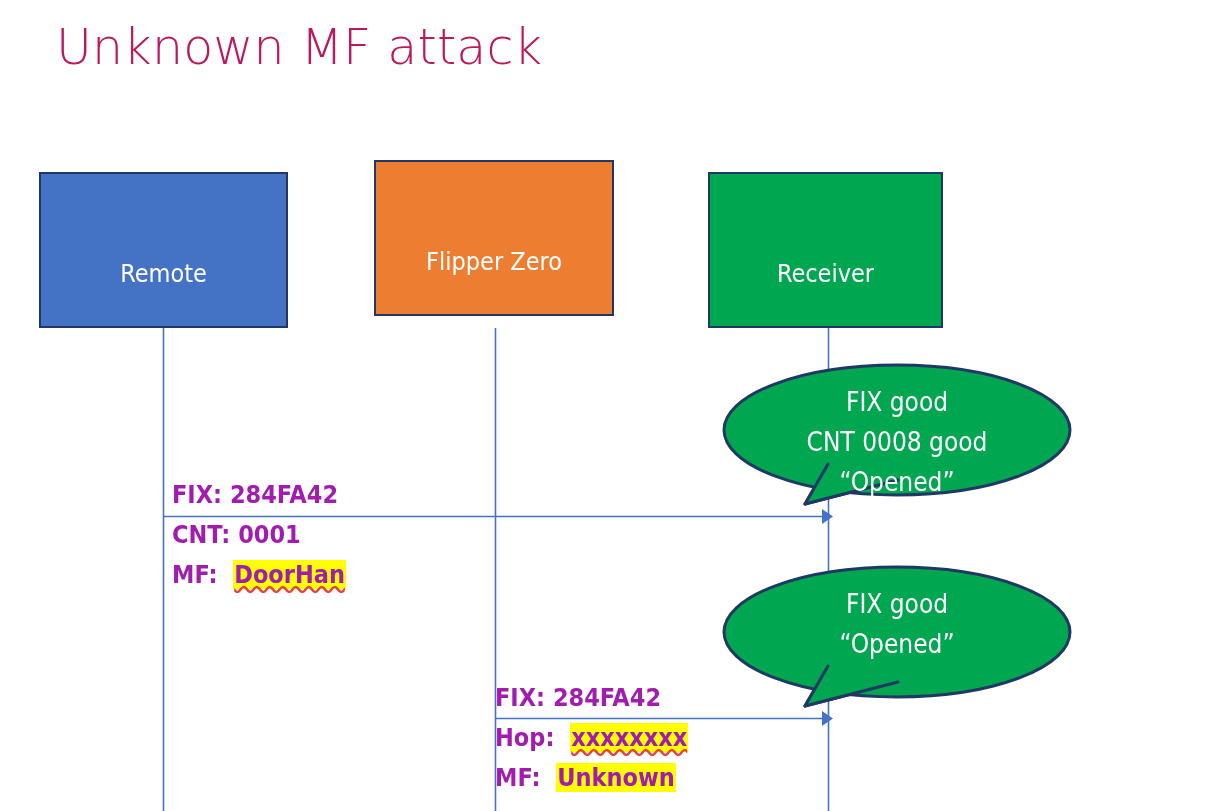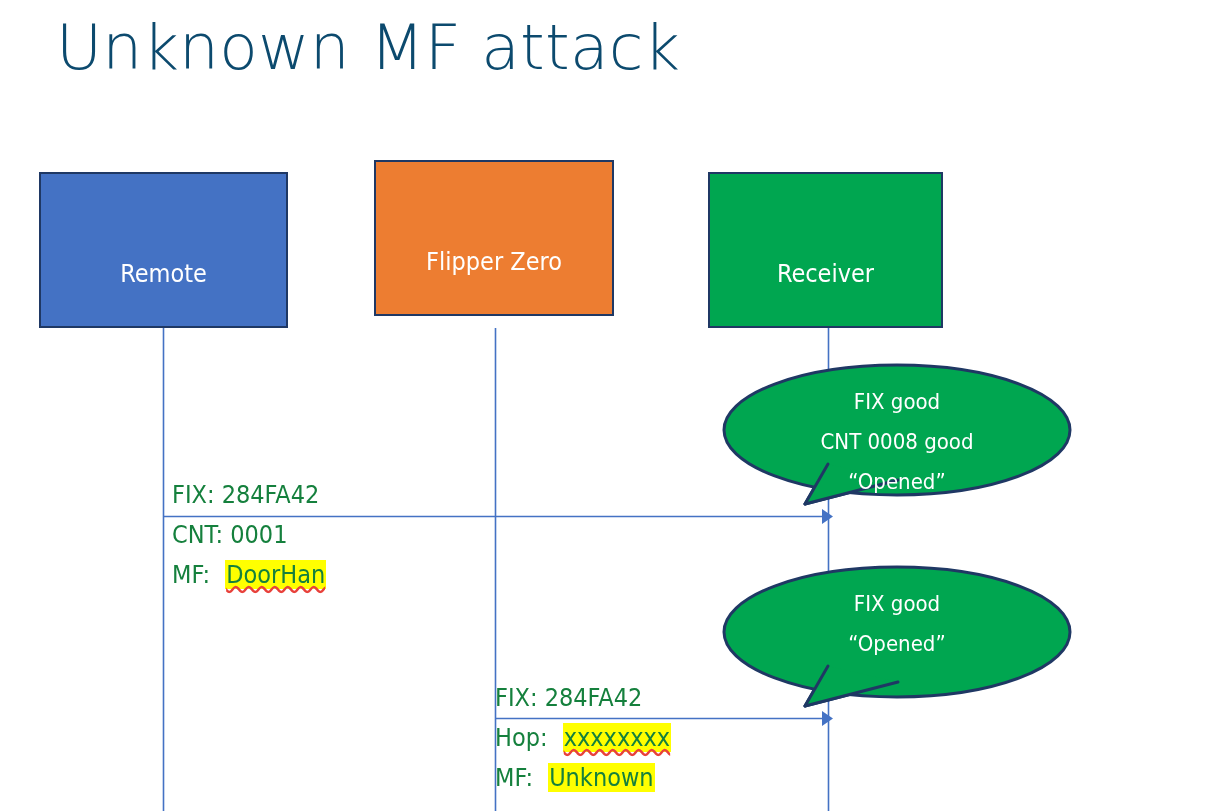--- a/index.html
+++ b/index.html
@@ -14,24 +14,24 @@
     overflow: hidden;
     font-family: "DejaVu Sans", "Liberation Sans", sans-serif;
     -webkit-font-smoothing: antialiased;
   }
 
   
   #slide-title {
     position: absolute;
     left: 56px;
     top: 8px;
-    font-size: 63px;
+    font-size: 49px;
     line-height: 80px;
     font-weight: 300;
-    color: #0c4a6e;
+    color: #be185d;
     letter-spacing: 0.2px;
     white-space: nowrap;
     font-stretch: semi-condensed;
   }
 
   
   #diagram-svg {
     position: absolute;
     left: 0;
     top: 0;
@@ -58,25 +58,26 @@
     margin-top: 48px;
   }
 
   #actor-remote   { left: 39px;  top: 172px; width: 249px; height: 156px; }
   #actor-flipper  { left: 374px; top: 160px; width: 240px; height: 156px; }
   #actor-receiver { left: 708px; top: 172px; width: 235px; height: 156px; }
 
   
   .msg-block {
     position: absolute;
-    color: #15803d;
+    color: #a21caf;
     font-size: 25px;
     line-height: 40px;
     white-space: nowrap;
     font-stretch: semi-condensed;
+    font-weight: bold;
   }
   .msg-line { display: block; height: 40px; }
   .hl {
     background: #FFFF00;
     padding: 0 1px;
     margin-left: 8px;
   }
   .sp {
     
     text-decoration: underline wavy #E8413B;
@@ -100,21 +101,21 @@
     height: 160px;
     overflow: visible;
   }
   .callout-text {
     position: absolute;
     left: 0;
     top: 18px;
     width: 348px;
     text-align: center;
     color: #ffffff;
-    font-size: 22px;
+    font-size: 26px;
     line-height: 40px;
     font-stretch: semi-condensed;
     pointer-events: none;
   }
   .callout-text span { display: block; }
 
   #callout-1 { left: 723px; top: 364px; }
   #callout-2 { left: 723px; top: 566px; }
 </style>
 </head>

